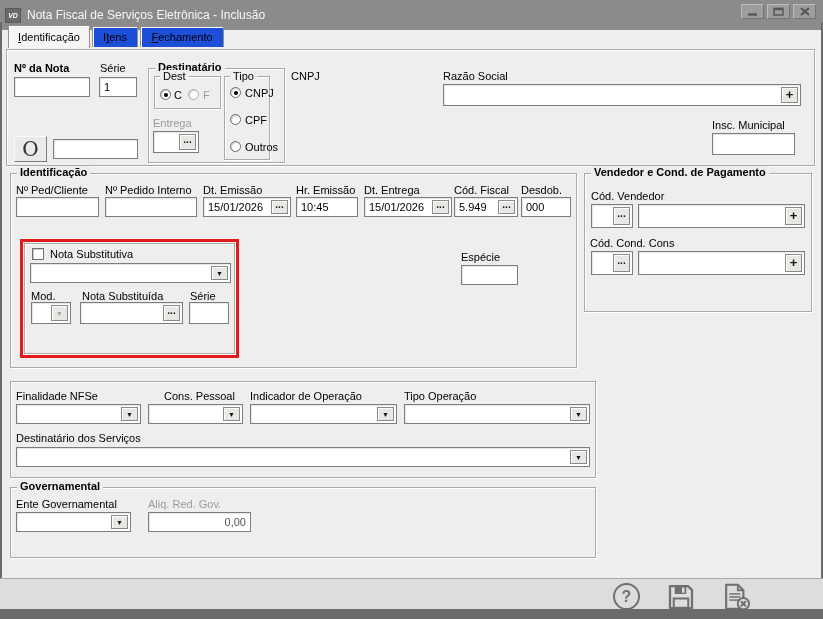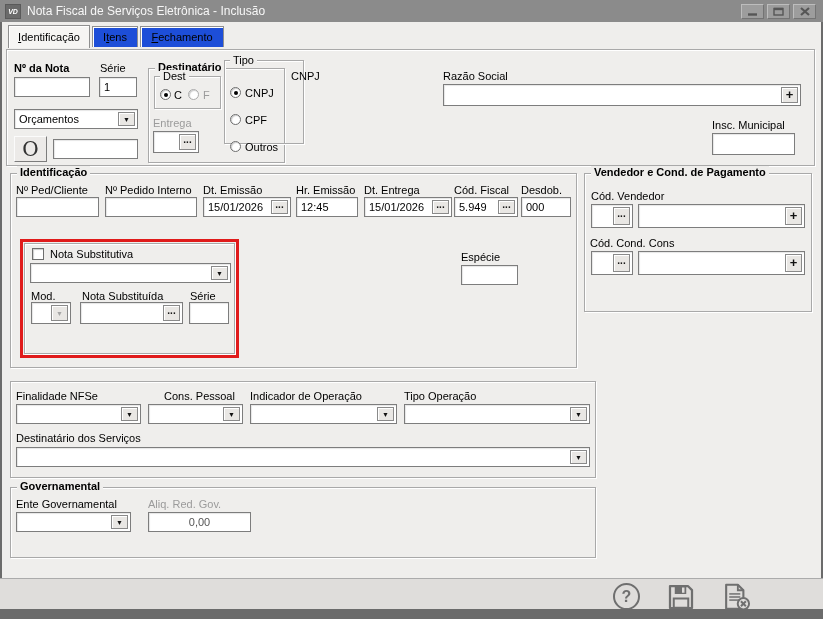--- a/index.html
+++ b/index.html
@@ -25,21 +25,21 @@
   .grp{position:absolute;border:1px solid #a9a9a9;box-shadow:inset 1px 1px 0 #fff,1px 1px 0 #ffffff}
   .gt{position:absolute;top:-8px;left:6px;background:var(--accent-bg);padding:0 3px;
       font-size:11px;font-weight:bold;white-space:nowrap}
   .gts{position:absolute;top:-7px;left:5px;background:var(--accent-bg);padding:0 3px;font-size:11px;white-space:nowrap}
   .radio{position:absolute;width:11px;height:11px;border-radius:50%;background:#fff;
          border:1px solid #6e6e6e;box-shadow:inset 1px 1px 1px rgba(0,0,0,.2)}
   .radio.sel::after{content:"";position:absolute;left:2.5px;top:2.5px;width:4px;height:4px;border-radius:50%;background:#000}
   .radio.disb{border-color:#ababab}
   .chk{position:absolute;width:12px;height:12px;background:#fff;border:1px solid #6e6e6e;
        box-shadow:inset 1px 1px 1px rgba(0,0,0,.2)}
-  .titlebar{position:absolute;left:0;top:0;width:823px;height:22px;background:var(--titlebar);
+  .titlebar{position:absolute;left:0;top:0;width:823px;height:30px;background:var(--titlebar);
        display:flex;align-items:center;color:#f7f7f7;font-size:12px}
   .badge{width:16px;height:15px;background:#6a6a6a;border:1px solid #5a5a5a;color:#fff;
        font-size:7px;font-weight:bold;font-style:italic;display:flex;align-items:center;
        justify-content:center;margin:0 6px 0 5px}
   .winbtn{position:absolute;top:4px;width:23px;height:15px;background:#9d9d9d;
        border-top:1px solid #bdbdbd;border-left:1px solid #bdbdbd;
        border-right:1px solid #747474;border-bottom:1px solid #747474;
        display:flex;align-items:center;justify-content:center;color:#565656}
   .tab{position:absolute;top:26px;height:21px;background:#1d4ed8;border:1px solid #8f8f8f;
        border-bottom:none;font-size:11px;display:flex;align-items:center;justify-content:center;
@@ -48,21 +48,21 @@
   .obtn{position:absolute;display:flex;align-items:center;justify-content:center;
        font-family:"DejaVu Serif",serif;font-size:20px;color:#333}
   .toolicon{position:absolute;color:var(--icon-gray);cursor:pointer}
   .helpcirc{width:27px;height:27px;border:2.5px solid var(--icon-gray);border-radius:50%;
        display:flex;align-items:center;justify-content:center;font-size:16px;font-weight:bold;color:var(--icon-gray)}
   .redbox{position:absolute;border:3px solid var(--highlight-red);z-index:5;pointer-events:none}
   .sep{position:absolute;left:0;width:823px;border-top:1px solid #ababab;border-bottom:1px solid #fdfdfd}
   .toolbar{position:absolute;left:0;top:579px;width:823px;height:30px;background:#dfdddb}
   .strip{position:absolute;left:0;top:609px;width:823px;height:10px;background:#6b6b6b}
   .edge{position:absolute;top:22px;width:2px;height:587px;background:#6b6b6b}
-  .val-r{text-align:center}
+  .val-r{text-align:right}
 </style>
 </head>
 <body>
 
 <div class="win">
 
   <div class="titlebar">
     <div class="badge">VD</div>
     <span>Nota Fiscal de Serviços Eletrônica - Inclusão</span>
   </div>
@@ -96,24 +96,20 @@
     <span><span></span><u>F</u><span>echamento</span></span>
   </div>
 
   <div class="grp" style="left:6px;top:49px;width:809px;height:117px"></div>
 
   <span class="lbl b" style="left:14px;top:62px">Nº da Nota</span>
   <div class="fld" style="left:14px;top:77px;width:76px;height:20px"></div>
   <span class="lbl" style="left:100px;top:62px">Série</span>
   <div class="fld dis" style="left:99px;top:77px;width:38px;height:20px">1</div>
 
-  <div class="fld" style="left:14px;top:109px;width:124px;height:20px">
-    <span>Orçamentos</span>
-    <span class="sq dd"></span>
-  </div>
 
   <div class="btnface obtn" style="left:14px;top:136px;width:33px;height:26px">O</div>
   <div class="fld" style="left:53px;top:139px;width:85px;height:20px"></div>
 
   <div class="grp" style="left:148px;top:68px;width:137px;height:95px">
     <span class="gt">Destinatário</span>
   </div>
   <div class="grp" style="left:154px;top:76px;width:67px;height:33px">
     <span class="gts">Dest</span>
   </div>
@@ -121,21 +117,21 @@
   <span class="lbl" style="left:174px;top:89px">C</span>
   <span class="radio disb" style="left:188px;top:89px"></span>
   <span class="lbl dis" style="left:203px;top:89px">F</span>
 
   <span class="lbl dis" style="left:153px;top:117px">Entrega</span>
   <div class="fld" style="left:153px;top:131px;width:46px;height:22px">
     <span></span>
     <span class="sq lk"></span>
   </div>
 
-  <div class="grp" style="left:224px;top:60px;width:80px;height:84px">
+  <div class="grp" style="left:224px;top:76px;width:46px;height:84px">
     <span class="gts">Tipo</span>
   </div>
   <span class="radio sel" style="left:230px;top:87px"></span>
   <span class="lbl" style="left:245px;top:87px">CNPJ</span>
   <span class="radio" style="left:230px;top:114px"></span>
   <span class="lbl" style="left:245px;top:114px">CPF</span>
   <span class="radio" style="left:230px;top:141px"></span>
   <span class="lbl" style="left:245px;top:141px">Outros</span>
 
   <span class="lbl" style="left:291px;top:70px">CNPJ</span>
@@ -159,21 +155,21 @@
   <span class="lbl" style="left:105px;top:184px">Nº Pedido Interno</span>
   <div class="fld" style="left:105px;top:197px;width:92px;height:20px"></div>
 
   <span class="lbl" style="left:203px;top:184px">Dt. Emissão</span>
   <div class="fld" style="left:203px;top:197px;width:88px;height:20px">
     <span>15/01/2026</span>
     <span class="sq lk"></span>
   </div>
 
   <span class="lbl" style="left:296px;top:184px">Hr. Emissão</span>
-  <div class="fld" style="left:296px;top:197px;width:62px;height:20px">12:45</div>
+  <div class="fld" style="left:296px;top:197px;width:62px;height:20px">10:45</div>
 
   <span class="lbl" style="left:364px;top:184px">Dt. Entrega</span>
   <div class="fld" style="left:364px;top:197px;width:88px;height:20px">
     <span>15/01/2026</span>
     <span class="sq lk"></span>
   </div>
 
   <span class="lbl" style="left:454px;top:184px">Cód. Fiscal</span>
   <div class="fld" style="left:454px;top:197px;width:64px;height:20px">
     <span>5.949</span>

